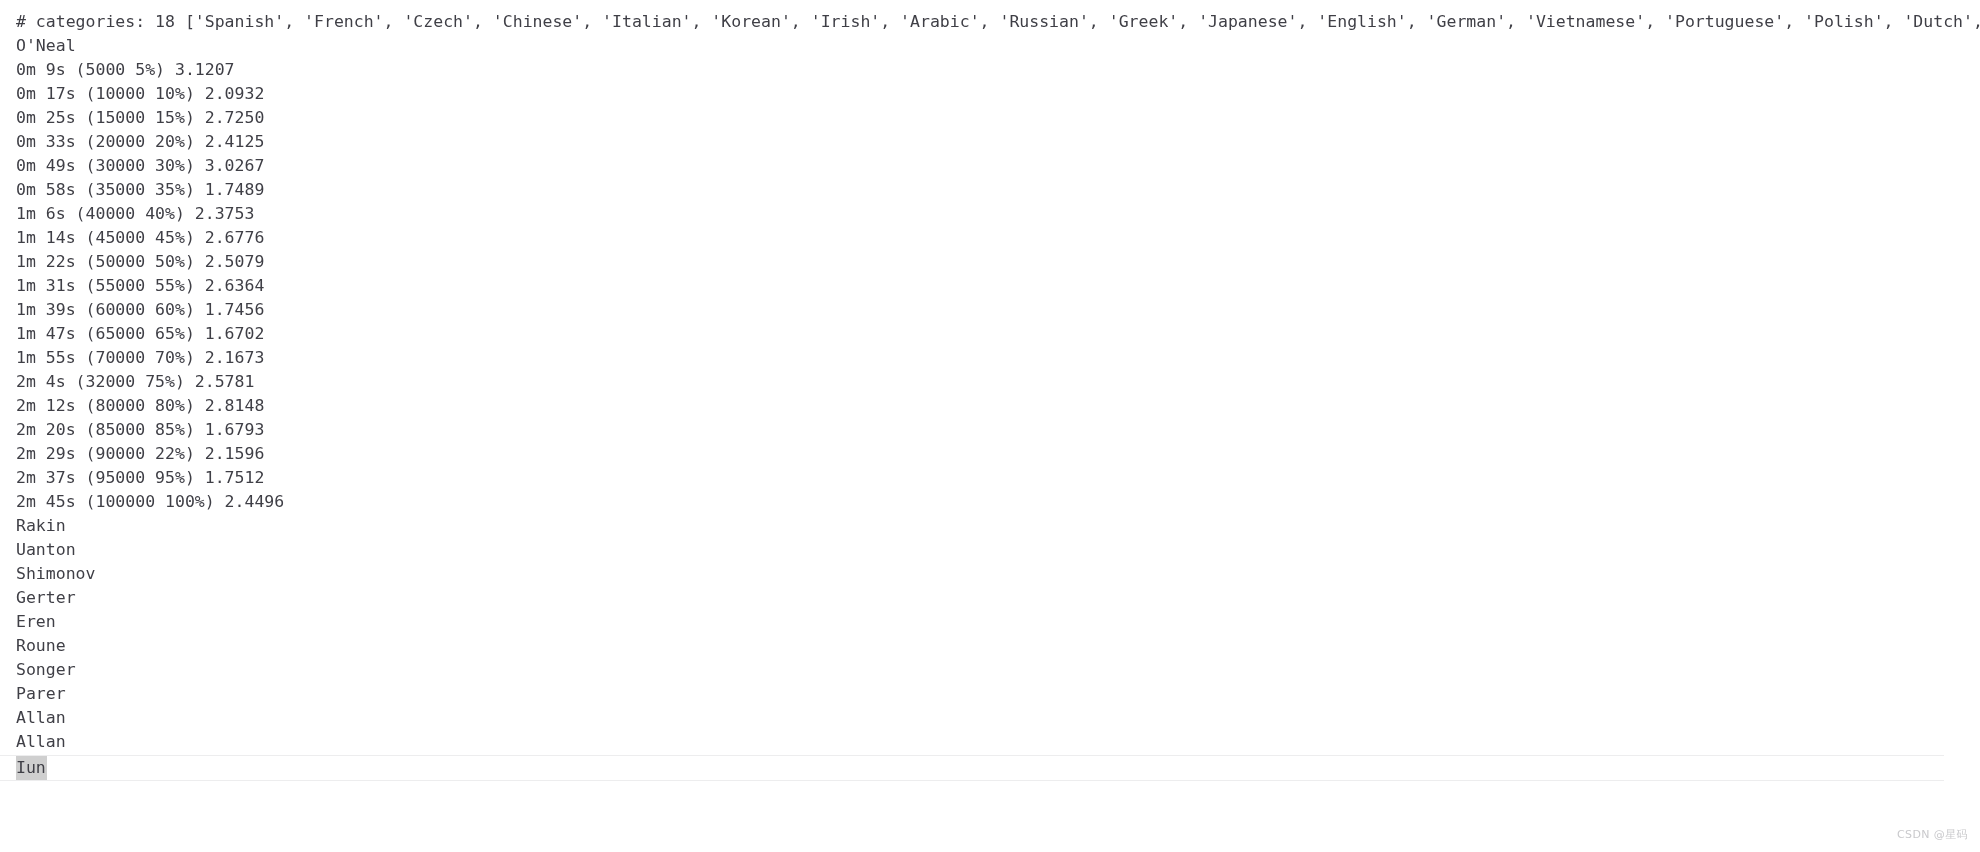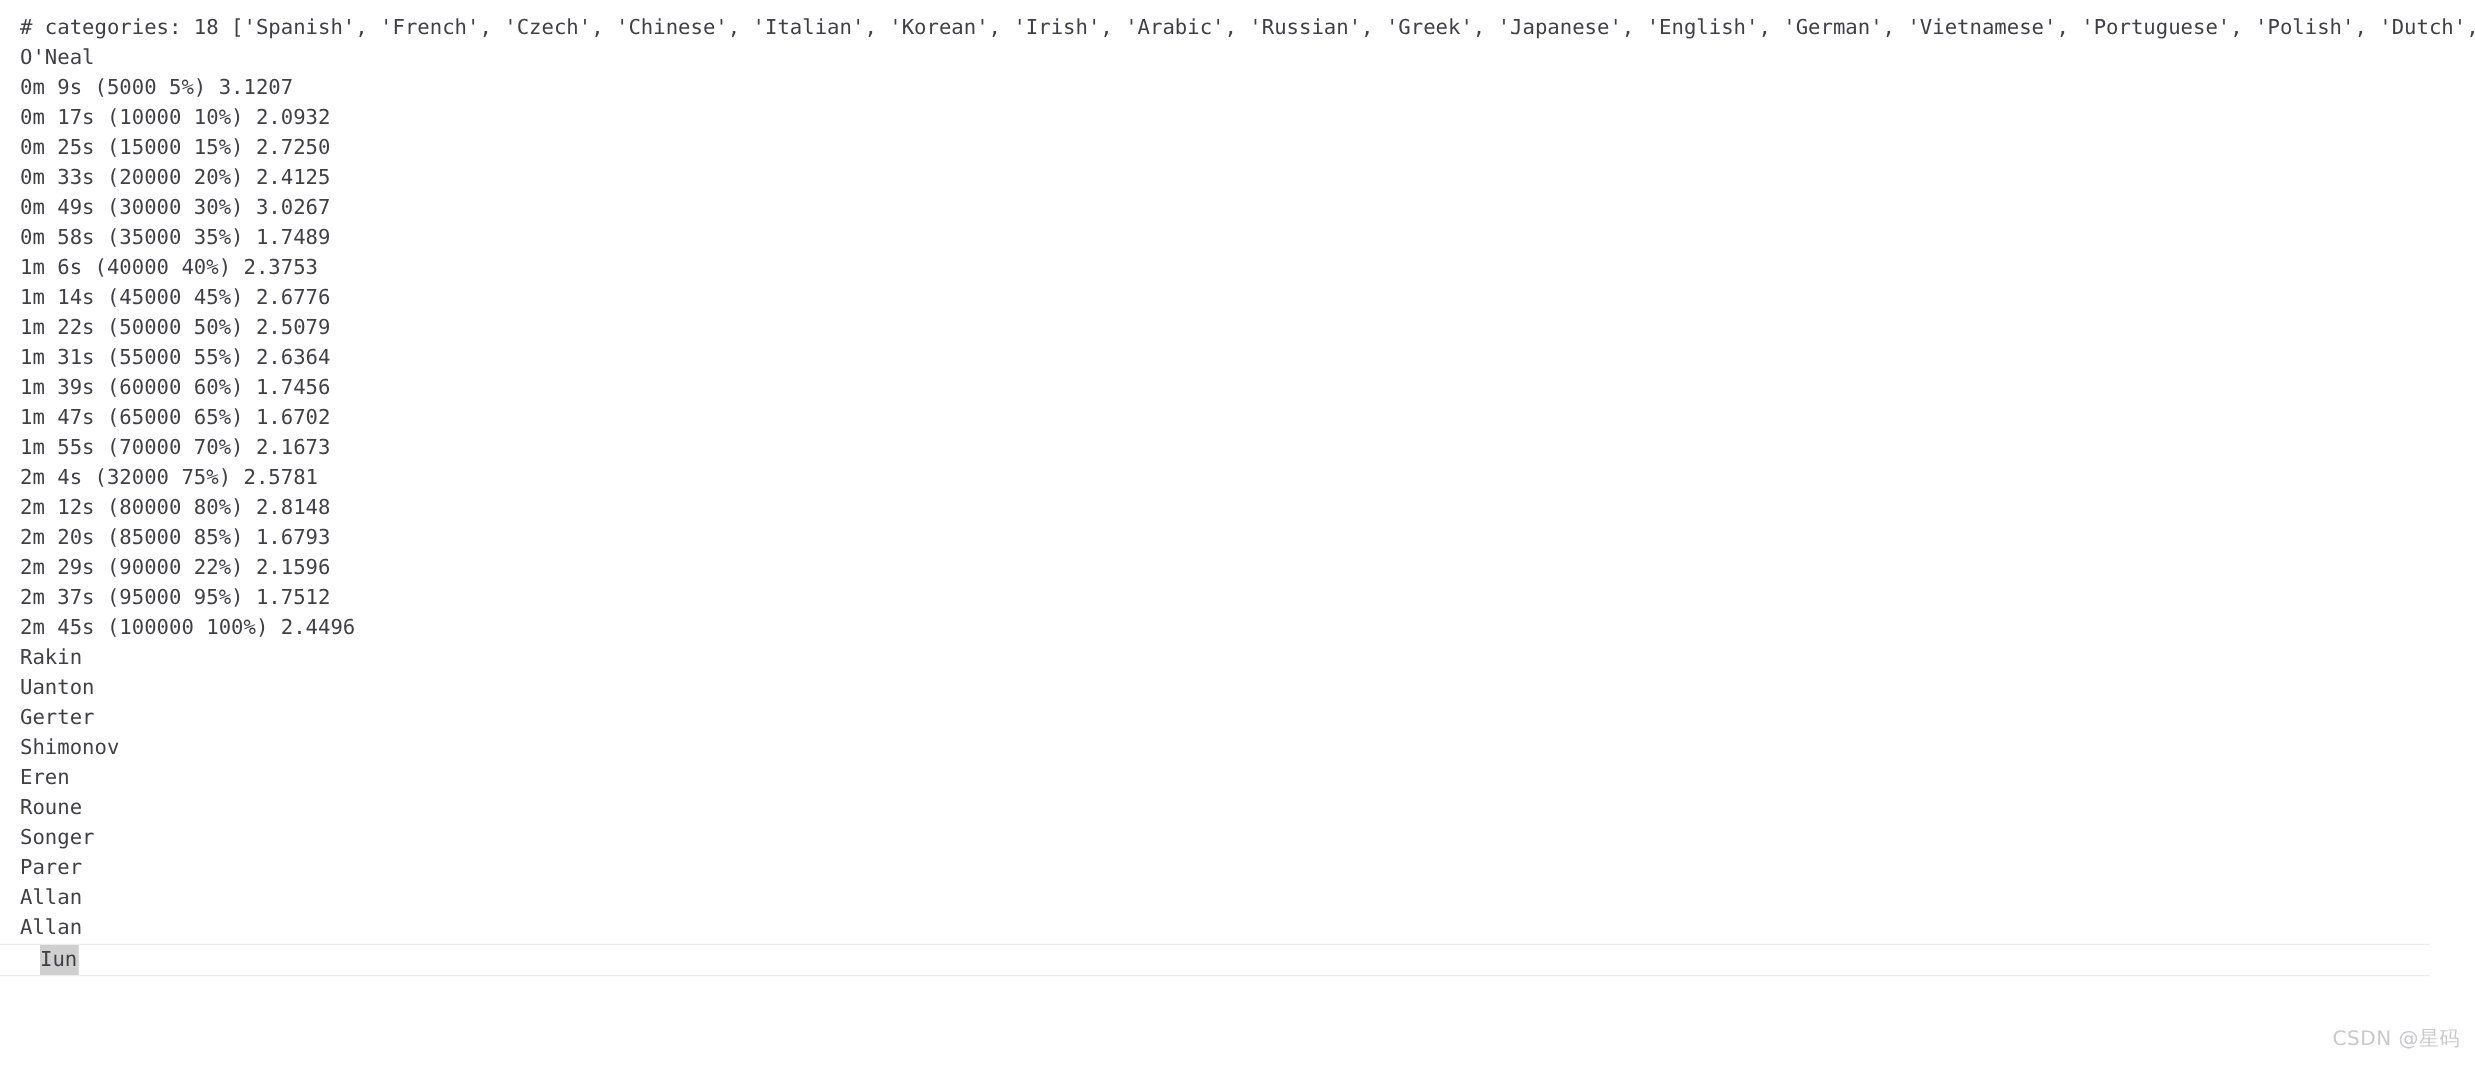--- a/index.html
+++ b/index.html
@@ -46,32 +46,32 @@
     padding-left: 0;
     border-top: 1px solid #ededee;
     border-bottom: 1px solid #ededee;
     width: 1944px;
     height: 26px;
     line-height: 24px;
     margin-top: 1px;
   }
   .line.current .sel {
     display: inline-block;
-    margin-left: 32px;
+    margin-left: 16px;
     background: #cfcfcf;
     color: #3f3f46;
     padding: 0 1px 0 0;
   }
 
   .watermark {
     position: absolute;
     right: 12px;
     bottom: 10px;
     font-family: "DejaVu Sans", "Liberation Sans", sans-serif;
-    font-size: 16px;
+    font-size: 11px;
     color: #c9c9cc;
     letter-spacing: 0.4px;
     white-space: nowrap;
     user-select: none;
   }
 </style>
 </head>
 <body>
 
 <div id="console">
@@ -98,22 +98,22 @@
     <div class="line">2m 12s (80000 80%) 2.8148</div>
     <div class="line">2m 20s (85000 85%) 1.6793</div>
     <div class="line">2m 29s (90000 22%) 2.1596</div>
     <div class="line">2m 37s (95000 95%) 1.7512</div>
     <div class="line">2m 45s (100000 100%) 2.4496</div>
   </div>
 
   <div>
     <div class="line">Rakin</div>
     <div class="line">Uanton</div>
+    <div class="line">Shimonov</div>
     <div class="line">Gerter</div>
-    <div class="line">Shimonov</div>
     <div class="line">Eren</div>
     <div class="line">Roune</div>
     <div class="line">Songer</div>
     <div class="line">Parer</div>
     <div class="line">Allan</div>
     <div class="line">Allan</div>
   </div>
 
   <div class="line current"><span class="sel">Iun</span></div>
 

